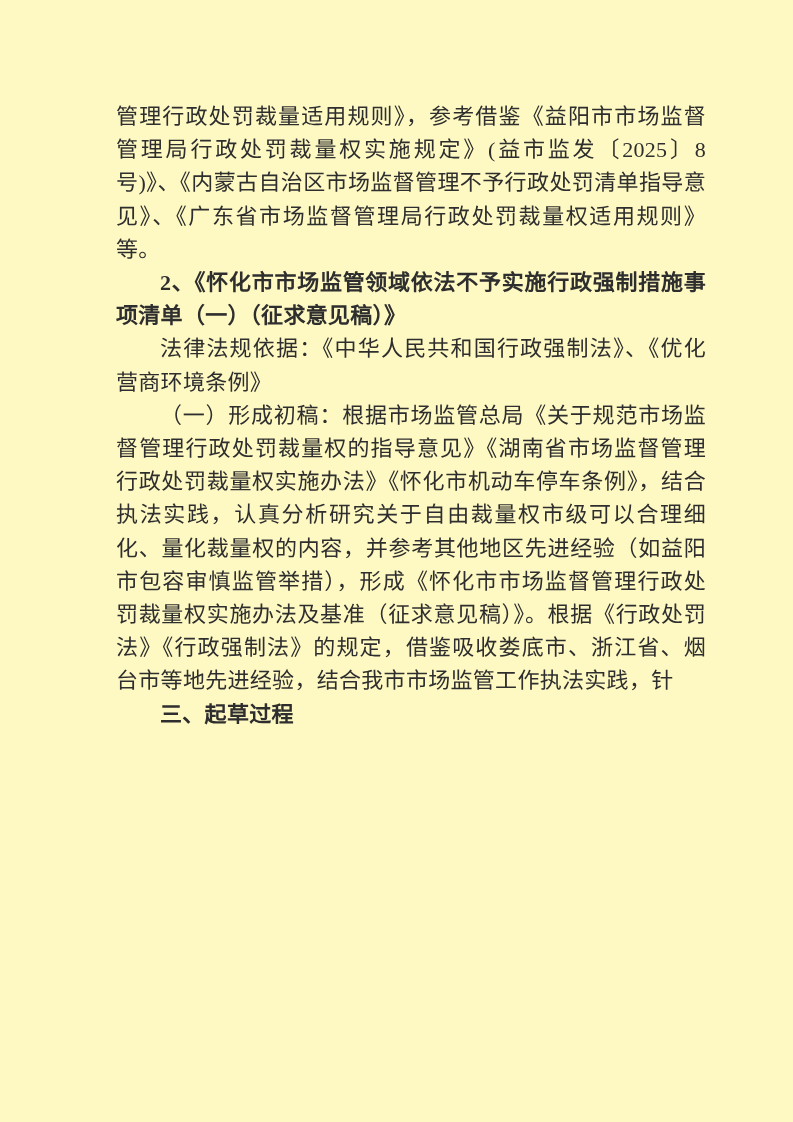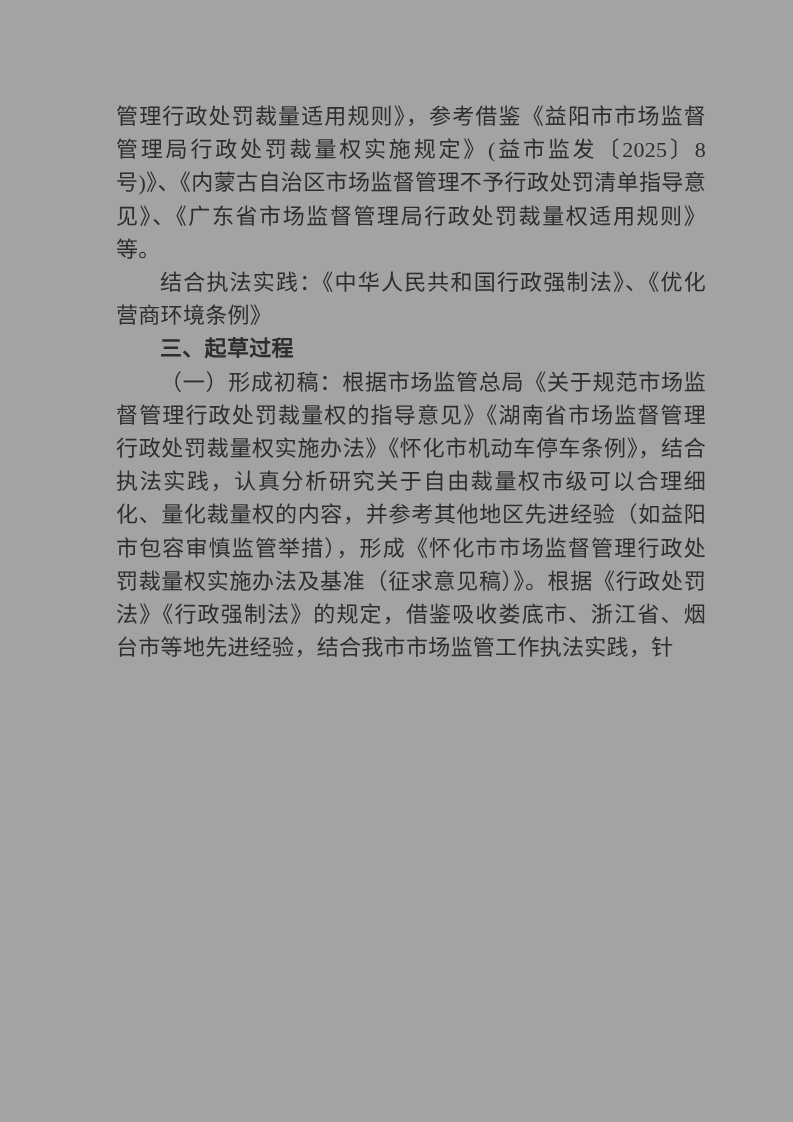--- a/index.html
+++ b/index.html
@@ -4,21 +4,21 @@
 <style>
   html, body {
     margin: 0;
     padding: 0;
     background: #ffffff;
   }
   .page {
     position: relative;
     width: 793px;
     height: 1122px;
-    background: #a3a3a3;
+    background: #fef9c3;
     overflow: hidden;
     box-sizing: border-box;
   }
   .doc-content {
     position: absolute;
     left: 116px;
     top: 100px;
     width: 590px;
     color: #2e2e2e;
     font-family: "Liberation Serif", "DejaVu Serif", serif;
@@ -44,22 +44,23 @@
   }
 </style>
 </head>
 <body>
 
 <div class="page">
   <div class="doc-content">
 
     <p class="para">管理行政处罚裁量适用规则》，参考借鉴《益阳市市场监督管理局行政处罚裁量权实施规定》(益市监发〔2025〕8 号)》、《内蒙古自治区市场监督管理不予行政处罚清单指导意见》、《广东省市场监督管理局行政处罚裁量权适用规则》等。</p>
 
+    <p class="para indent heading-serif">2、《怀化市市场监管领域依法不予实施行政强制措施事项清单（一）（征求意见稿）》</p>
 
-    <p class="para indent">结合执法实践：《中华人民共和国行政强制法》、《优化营商环境条例》</p>
+    <p class="para indent">法律法规依据：《中华人民共和国行政强制法》、《优化营商环境条例》</p>
 
 
+    <p class="para indent">（一）形成初稿：根据市场监管总局《关于规范市场监督管理行政处罚裁量权的指导意见》《湖南省市场监督管理行政处罚裁量权实施办法》《怀化市机动车停车条例》，结合执法实践，认真分析研究关于自由裁量权市级可以合理细化、量化裁量权的内容，并参考其他地区先进经验（如益阳市包容审慎监管举措），形成《怀化市市场监督管理行政处罚裁量权实施办法及基准（征求意见稿）》。根据《行政处罚法》《行政强制法》的规定，借鉴吸收娄底市、浙江省、烟台市等地先进经验，结合我市市场监管工作执法实践，针</p>
+
     <p class="para indent heading-sans">三、起草过程</p>
-
-    <p class="para indent">（一）形成初稿：根据市场监管总局《关于规范市场监督管理行政处罚裁量权的指导意见》《湖南省市场监督管理行政处罚裁量权实施办法》《怀化市机动车停车条例》，结合执法实践，认真分析研究关于自由裁量权市级可以合理细化、量化裁量权的内容，并参考其他地区先进经验（如益阳市包容审慎监管举措），形成《怀化市市场监督管理行政处罚裁量权实施办法及基准（征求意见稿）》。根据《行政处罚法》《行政强制法》的规定，借鉴吸收娄底市、浙江省、烟台市等地先进经验，结合我市市场监管工作执法实践，针</p>
 
   </div>
 </div>
 
 </body></html>

